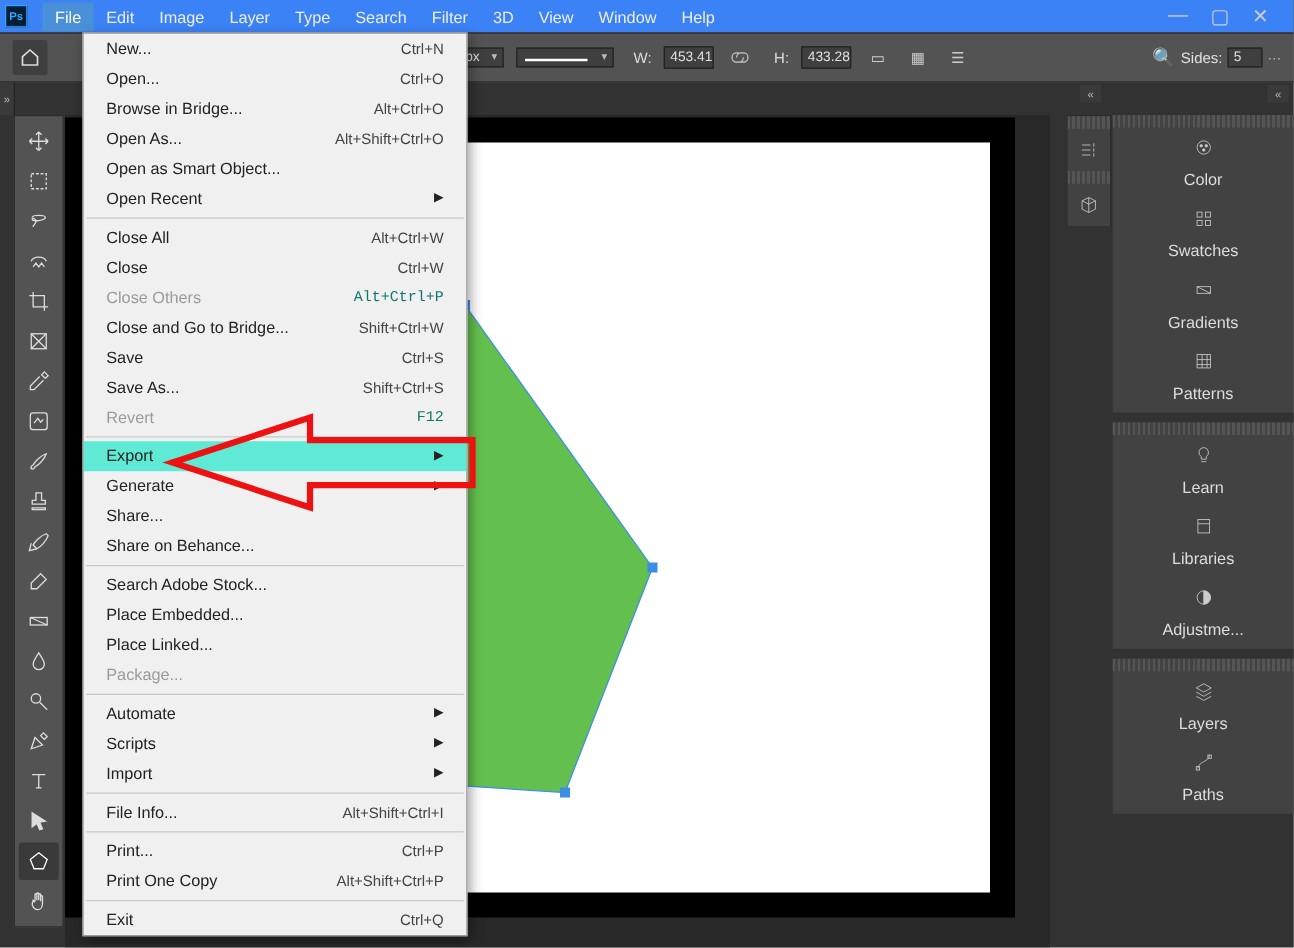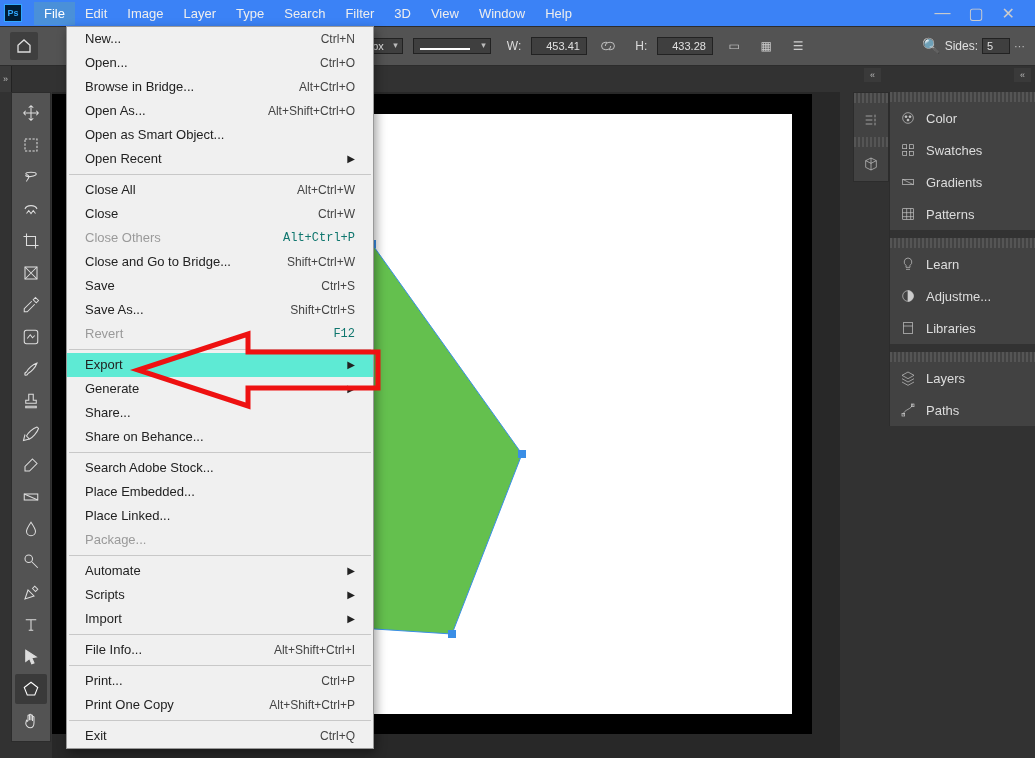--- a/index.html
+++ b/index.html
@@ -17,21 +17,21 @@
 
 
 .optbar { height: 40px; background: #535353; border-top: 1px solid #2c2c2c; border-bottom: 1px solid #2c2c2c; display: flex; align-items: center; padding: 0 10px; gap: 10px; font-size: 12px; }
 .optbar .home-btn { width: 28px; height: 28px; background: #3f3f3f; border-radius: 2px; display: flex; align-items: center; justify-content: center; }
 .optbar .swatch { width: 28px; height: 20px; border: 1px solid #888; display: inline-block; }
 .optbar .stroke-sw { position: relative; }
 .optbar .stroke-sw::after { content: ""; position: absolute; left: -2px; top: 50%; width: 140%; height: 2px; background: #d00; transform: rotate(-20deg); }
 .optbar .dd { background: #3f3f3f; border: 1px solid #222; padding: 1px 18px 1px 6px; font-size: 11px; position: relative; }
 .optbar .dd::after { content: "▾"; position: absolute; right: 4px; top: 1px; font-size: 9px; color: #bbb; }
 .optbar .lbl { font-size: 12px; color: #ddd; margin-left: 6px; }
-.optbar .valbox { background: #3f3f3f; border: 1px solid #222; padding: 2px 14px; width: 56px; font-size: 11px; text-align: left; }
+.optbar .valbox { background: #3f3f3f; border: 1px solid #222; padding: 2px 4px; width: 40px; font-size: 11px; text-align: left; }
 .optbar .iconbtn { width: 22px; height: 22px; display: flex; align-items: center; justify-content: center; color: #ccc; }
 .optbar .search { margin-left: auto; display: flex; align-items: center; gap: 4px; }
 .optbar .search .sides-in { background: #3f3f3f; border: 1px solid #222; width: 28px; padding: 1px 4px; font-size: 11px; }
 .optbar .line-sample { width: 50px; height: 2px; background: #fff; display: inline-block; }
 
 
 .left-collapse { position: absolute; left: 0; top: 66px; width: 12px; height: 26px; background: #3a3a3a; color: #bbb; font-size: 9px; display: flex; align-items: center; justify-content: center; border-right: 1px solid #222; }
 
 
 .toolbar { position: absolute; left: 11px; top: 92px; width: 40px; background: #535353; border: 1px solid #2c2c2c; display: flex; flex-direction: column; align-items: center; padding: 4px 0; }
@@ -65,21 +65,21 @@
 .right-mini { position: absolute; right: 146px; top: 92px; width: 36px; background: #424242; border: 1px solid #2c2c2c; }
 .right-mini .cell { height: 34px; display: flex; align-items: center; justify-content: center; }
 .right-mini .grip { height: 10px; background: repeating-linear-gradient(90deg, #555 0 2px, #424242 2px 4px); }
 .right-collapse { position: absolute; right: 0; top: 66px; width: 146px; height: 26px; }
 .right-collapse .lab, .right-mini-collapse .lab { font-size: 9px; color: #bbb; background: #3a3a3a; padding: 2px 6px; position: absolute; right: 4px; top: 2px; }
 .right-mini-collapse { position: absolute; right: 150px; top: 66px; width: 36px; height: 26px; }
 
 
 .panel-list { position: absolute; right: 0; top: 92px; width: 146px; background: #424242; border-left: 1px solid #2c2c2c; display: flex; flex-direction: column; }
 .panel-list .grip { height: 10px; background: repeating-linear-gradient(90deg, #555 0 2px, #424242 2px 4px); }
-.panel-list .pitem { display: flex; align-items: center; gap: 10px; padding: 8px 10px; font-size: 13px; color: #ddd; }
+.panel-list .pitem { display: flex; align-items: center; gap: 10px; padding: 8px 10px; font-size: 13px; color: #ddd; flex-direction: column; }
 .panel-list .pitem svg { width: 16px; height: 16px; }
 .panel-list .gap { height: 8px; background: #323232; }
 
 </style>
 </head>
 <body>
 
 <div class="menubar">
   <div class="ps-icon">Ps</div>
   <div class="menu-item active">File</div>
@@ -431,31 +431,31 @@
   <div class="gap"></div>
   <div class="grip"></div>
   <div class="pitem">
       <svg viewBox="0 0 24 24" stroke="#ccc" fill="none">
         <path d="M12 3a6 6 0 0 1 3 11v3H9v-3a6 6 0 0 1 3-11zM9 20h6"></path>
       </svg>
       <span>Learn</span>
     </div>
   <div class="pitem">
       <svg viewBox="0 0 24 24" stroke="#ccc" fill="none">
+        <rect x="5" y="4" width="14" height="16"></rect>
+        <path d="M5 9h14"></path>
+      </svg>
+      <span>Libraries</span>
+    </div>
+  <div class="pitem">
+      <svg viewBox="0 0 24 24" stroke="#ccc" fill="none">
         <circle cx="12" cy="12" r="8"></circle>
         <path d="M12 4a8 8 0 0 1 0 16z" fill="#ccc"></path>
       </svg>
       <span>Adjustme...</span>
-    </div>
-  <div class="pitem">
-      <svg viewBox="0 0 24 24" stroke="#ccc" fill="none">
-        <rect x="5" y="4" width="14" height="16"></rect>
-        <path d="M5 9h14"></path>
-      </svg>
-      <span>Libraries</span>
     </div>
   <div class="gap"></div>
   <div class="grip"></div>
   <div class="pitem">
       <svg viewBox="0 0 24 24" stroke="#ccc" fill="none">
         <path d="M12 3l9 5-9 5-9-5zM3 13l9 5 9-5M3 18l9 5 9-5"></path>
       </svg>
       <span>Layers</span>
     </div>
   <div class="pitem">

